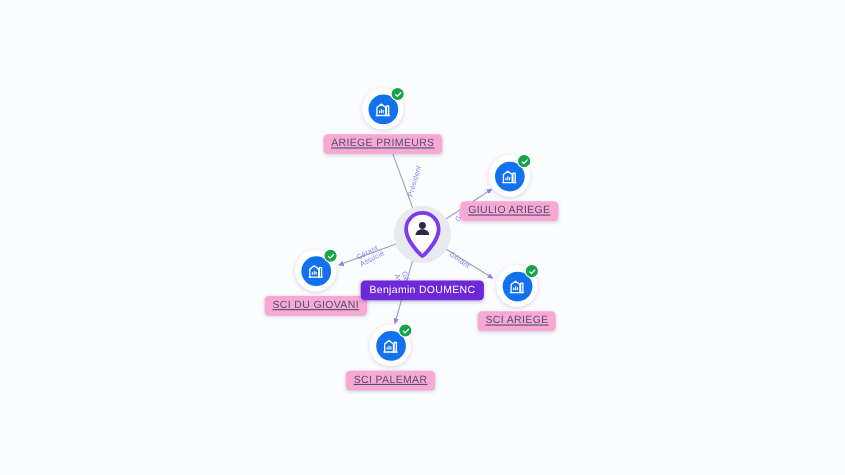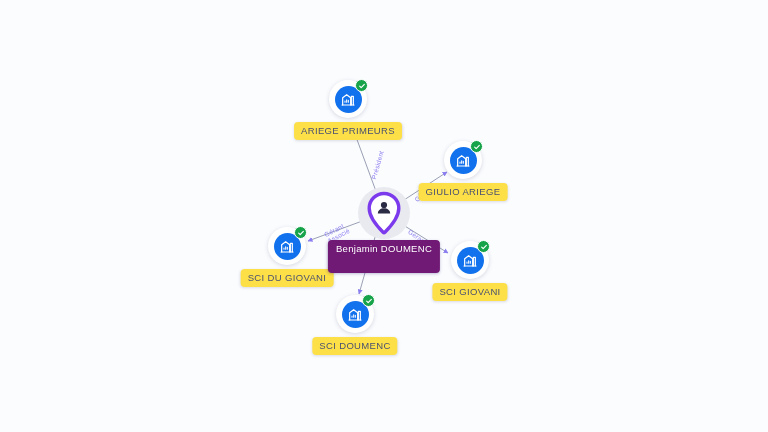--- a/index.html
+++ b/index.html
@@ -77,27 +77,28 @@
     justify-content: center;
   }
   .verified-badge svg { display: block; }
 
   .company-label {
     position: absolute;
     top: 23px;
     left: 50%;
     transform: translateX(-50%);
     white-space: nowrap;
-    background: #fde047;
+    background: #f9a8d4;
     color: #4a5072;
     font-size: 9.5px;
     letter-spacing: 0.35px;
     padding: 3px 7px 4px 7px;
     border-radius: 4px;
     box-shadow: 0 1px 3px rgba(60,70,110,0.18);
+    text-decoration: underline;
   }
 
   
   .person-halo {
     position: absolute;
     left: -26px;
     top: -26px;
     width: 52px;
     height: 52px;
     border-radius: 50%;
@@ -107,29 +108,29 @@
     position: absolute;
     left: -19px;
     top: -22px;
     width: 38px;
     height: 46px;
   }
   .pin-wrap svg { display: block; }
 
   .person-label {
     position: absolute;
-    top: 27px;
+    top: 42px;
     left: 50%;
     transform: translateX(-50%);
     white-space: nowrap;
-    background: #701a75;
+    background: #6d28d9;
     color: #ffffff;
     font-size: 9.5px;
     letter-spacing: 0.3px;
-    padding: 3px 8px 19px 8px;
+    padding: 3px 8px 4px 8px;
     border-radius: 4px;
     box-shadow: 0 1px 3px rgba(60,50,130,0.30);
   }
 
   
   .edge-label {
     position: absolute;
     white-space: nowrap;
     color: #8b7ef0;
     font-size: 6.5px;
@@ -238,40 +239,40 @@
           <path d="M17 21V8h3v13" stroke="#ffffff" stroke-width="1.8" stroke-linejoin="round" stroke-linecap="round" fill="none"></path>
           <path d="M7.5 17v-2M10 17v-4M12.5 17v-3" stroke="#ffffff" stroke-width="1.6" stroke-linecap="round"></path>
         </svg>
       </div>
       <div class="verified-badge">
         <svg width="8" height="8" viewBox="0 0 24 24" fill="none">
           <path d="M5 12.5l4.5 4.5L19 7" stroke="#ffffff" stroke-width="3.4" stroke-linecap="round" stroke-linejoin="round"></path>
         </svg>
       </div>
     </div>
-    <div class="company-label">SCI GIOVANI</div>
+    <div class="company-label">SCI ARIEGE</div>
   </div>
 
   <div class="node" style="left:355px; top:314px;">
     <div class="company-disc">
       <div class="company-inner">
         <svg width="16" height="16" viewBox="0 0 24 24" fill="none">
           <path d="M3 21h18" stroke="#ffffff" stroke-width="1.8" stroke-linecap="round"></path>
           <path d="M4 21V10l6-4.5L16 10v11" stroke="#ffffff" stroke-width="1.8" stroke-linejoin="round" stroke-linecap="round" fill="none"></path>
           <path d="M17 21V8h3v13" stroke="#ffffff" stroke-width="1.8" stroke-linejoin="round" stroke-linecap="round" fill="none"></path>
           <path d="M7.5 17v-2M10 17v-4M12.5 17v-3" stroke="#ffffff" stroke-width="1.6" stroke-linecap="round"></path>
         </svg>
       </div>
       <div class="verified-badge">
         <svg width="8" height="8" viewBox="0 0 24 24" fill="none">
           <path d="M5 12.5l4.5 4.5L19 7" stroke="#ffffff" stroke-width="3.4" stroke-linecap="round" stroke-linejoin="round"></path>
         </svg>
       </div>
     </div>
-    <div class="company-label">SCI DOUMENC</div>
+    <div class="company-label">SCI PALEMAR</div>
   </div>
 
   <div class="node" style="left:287px; top:246px;">
     <div class="company-disc">
       <div class="company-inner">
         <svg width="16" height="16" viewBox="0 0 24 24" fill="none">
           <path d="M3 21h18" stroke="#ffffff" stroke-width="1.8" stroke-linecap="round"></path>
           <path d="M4 21V10l6-4.5L16 10v11" stroke="#ffffff" stroke-width="1.8" stroke-linejoin="round" stroke-linecap="round" fill="none"></path>
           <path d="M17 21V8h3v13" stroke="#ffffff" stroke-width="1.8" stroke-linejoin="round" stroke-linecap="round" fill="none"></path>
           <path d="M7.5 17v-2M10 17v-4M12.5 17v-3" stroke="#ffffff" stroke-width="1.6" stroke-linecap="round"></path>

